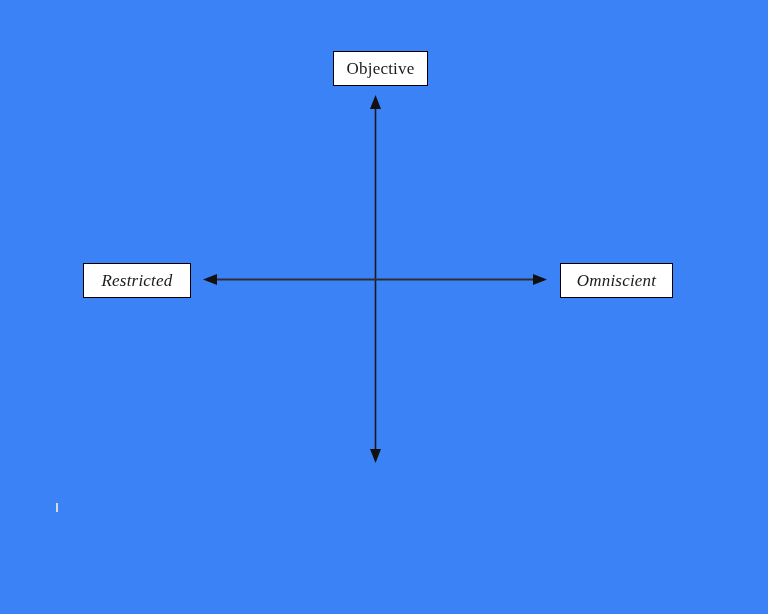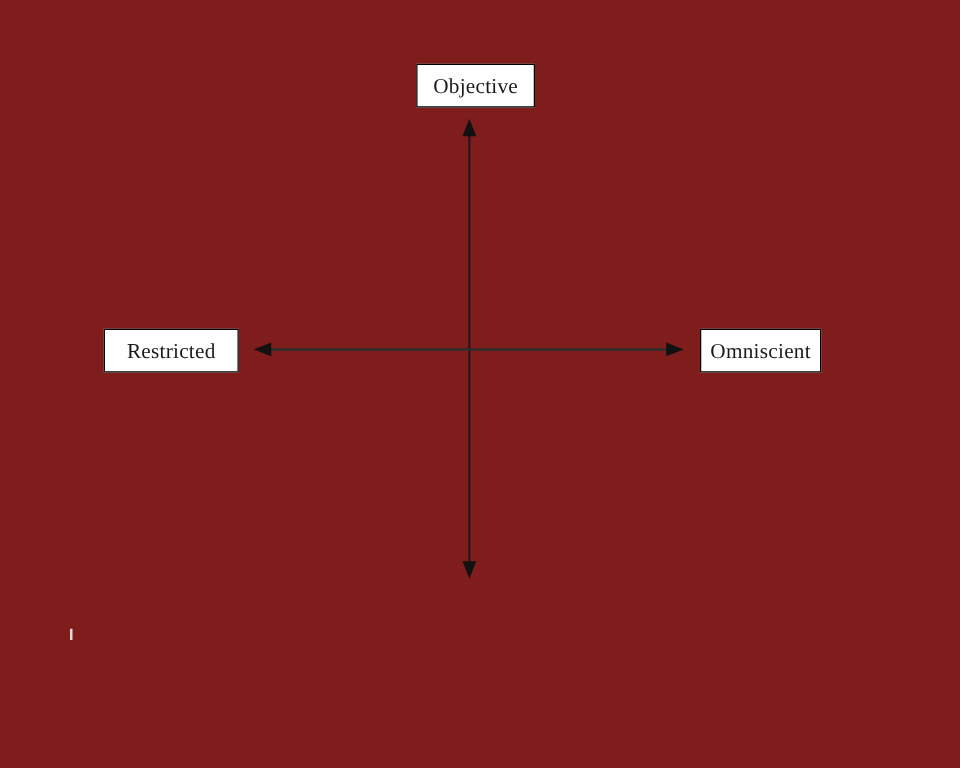--- a/index.html
+++ b/index.html
@@ -4,21 +4,21 @@
 <style>
   html, body {
     margin: 0;
     padding: 0;
     background: #ffffff;
   }
   .canvas {
     position: relative;
     width: 768px;
     height: 614px;
-    background: #7f1d1d;
+    background: #3b82f6;
     overflow: hidden;
     font-family: "Liberation Serif", "DejaVu Serif", serif;
   }
   .axes-svg {
     position: absolute;
     left: 0;
     top: 0;
     width: 768px;
     height: 614px;
   }
@@ -38,22 +38,22 @@
     border: 1px solid #000000;
     background: #ffffff;
     display: flex;
     align-items: center;
     justify-content: center;
     font-size: 17px;
     color: #1a1a1a;
     letter-spacing: 0.2px;
   }
   .box-objective  { left: 333px; top: 51px;  width: 95px;  height: 35px; }
-  .box-restricted { left: 83px;  top: 263px; width: 108px; height: 35px; }
-  .box-omniscient { left: 560px; top: 263px; width: 97px; height: 35px; }
+  .box-restricted { left: 83px;  top: 263px; width: 108px; height: 35px; font-style: italic; }
+  .box-omniscient { left: 560px; top: 263px; width: 113px; height: 35px; font-style: italic; }
   .box-subjective { left: 321px; top: 469px; width: 107px; height: 34px; }
   .stray-mark {
     position: absolute;
     left: 56px;
     top: 503px;
     width: 2px;
     height: 9px;
     background: #d9d9d9;
   }
 </style>

